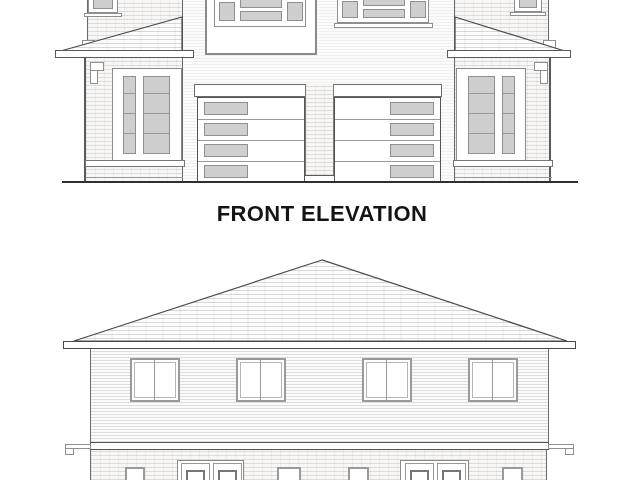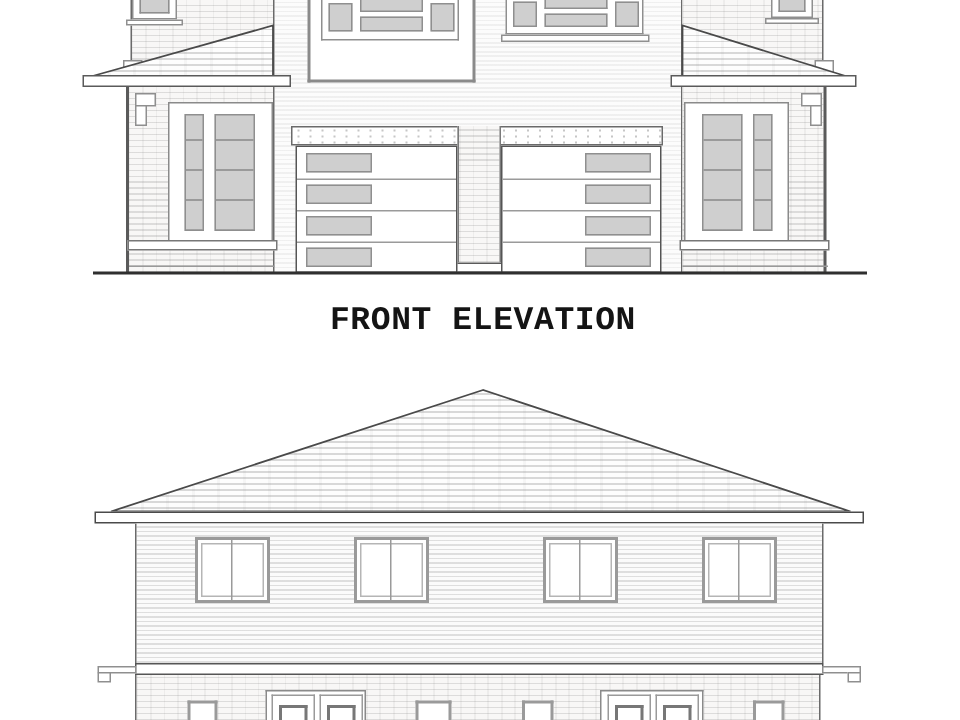--- a/index.html
+++ b/index.html
@@ -1,17 +1,17 @@
 <!DOCTYPE html>
 <html><head>
 <meta charset="utf-8">
 <style>
   html,body{margin:0;padding:0;background:#fff;}
   #canvas{position:relative;width:640px;height:480px;background:#ffffff;overflow:hidden;
-          font-family:Liberation Mono, monospace;}
+          font-family:Liberation Sans, sans-serif;}
   .abs{position:absolute;box-sizing:border-box;}
   
   .brick{background-color:#f8f7f6;
     background-image:
       repeating-linear-gradient(0deg, rgba(110,110,110,.20) 0 1px, transparent 1px 4px),
       repeating-linear-gradient(90deg, rgba(110,110,110,.08) 0 1px, transparent 1px 9px);}
   .stucco{background-color:#fcfcfc;
     background-image:repeating-linear-gradient(0deg, rgba(130,130,130,.10) 0 1px, transparent 1px 3px);}
   .siding{background-color:#fbfbfb;
     background-image:repeating-linear-gradient(0deg, rgba(120,120,120,.22) 0 1px, transparent 1px 3px);}

